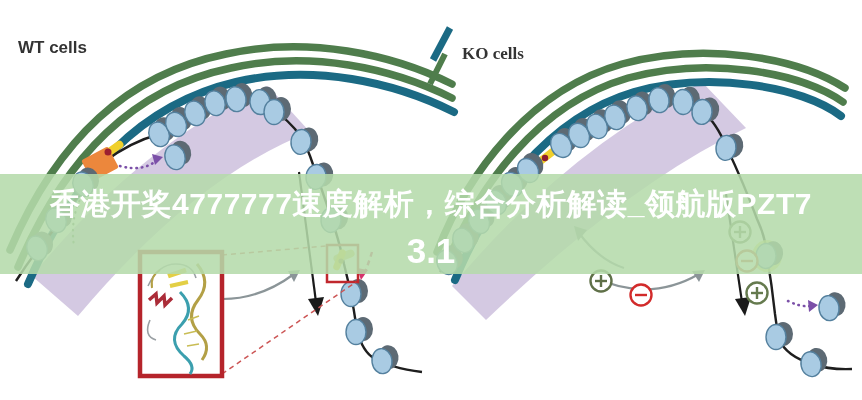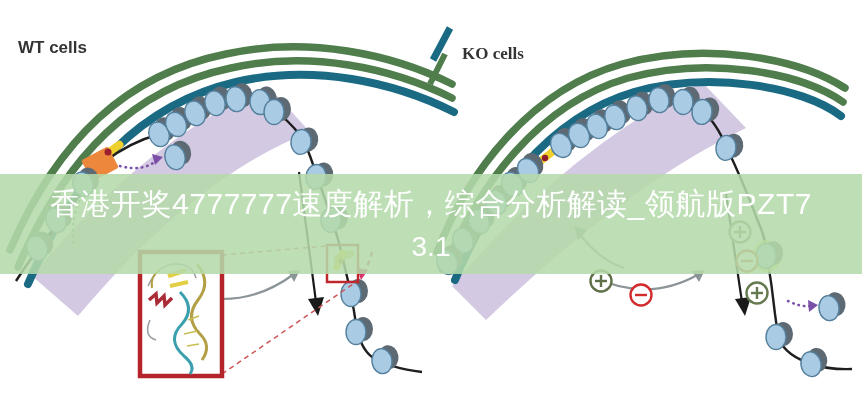--- a/index.html
+++ b/index.html
@@ -4,23 +4,23 @@
 <style>
   html,body{margin:0;padding:0;background:#fff;}
   .stage{position:relative;width:862px;height:400px;background:#fff;overflow:hidden;
          font-family:"Liberation Sans", sans-serif;margin-top:24px;}
   .stage svg{position:absolute;left:0;top:0;}
   .panel-label{position:absolute;font-size:17px;font-weight:700;color:#333;z-index:3;}
   .panel-label.wt{left:18px;top:14px;}
   .panel-label.ko{left:462px;top:20px;font-family:Liberation Serif, serif;}
   .banner{position:absolute;left:0;top:150px;width:862px;height:100px;
           background:rgba(180,218,170,0.87);z-index:2;text-align:center;
-          color:#fff;font-weight:400;}
+          color:#fff;font-weight:700;}
   .banner .l1{margin-top:10px;font-size:30px;white-space:nowrap;letter-spacing:0.5px;}
-  .banner .l2{margin-top:6px;font-size:28px;}
+  .banner .l2{margin-top:6px;font-size:35px;}
   .legend{position:absolute;left:0;top:360px;width:862px;height:40px;background:#fff;z-index:3;}
 </style>
 </head>
 <body>
 
 <div class="stage">
 
 <svg width="862" height="400" viewBox="0 0 862 400">
   <defs>
     <g id="nuc">

